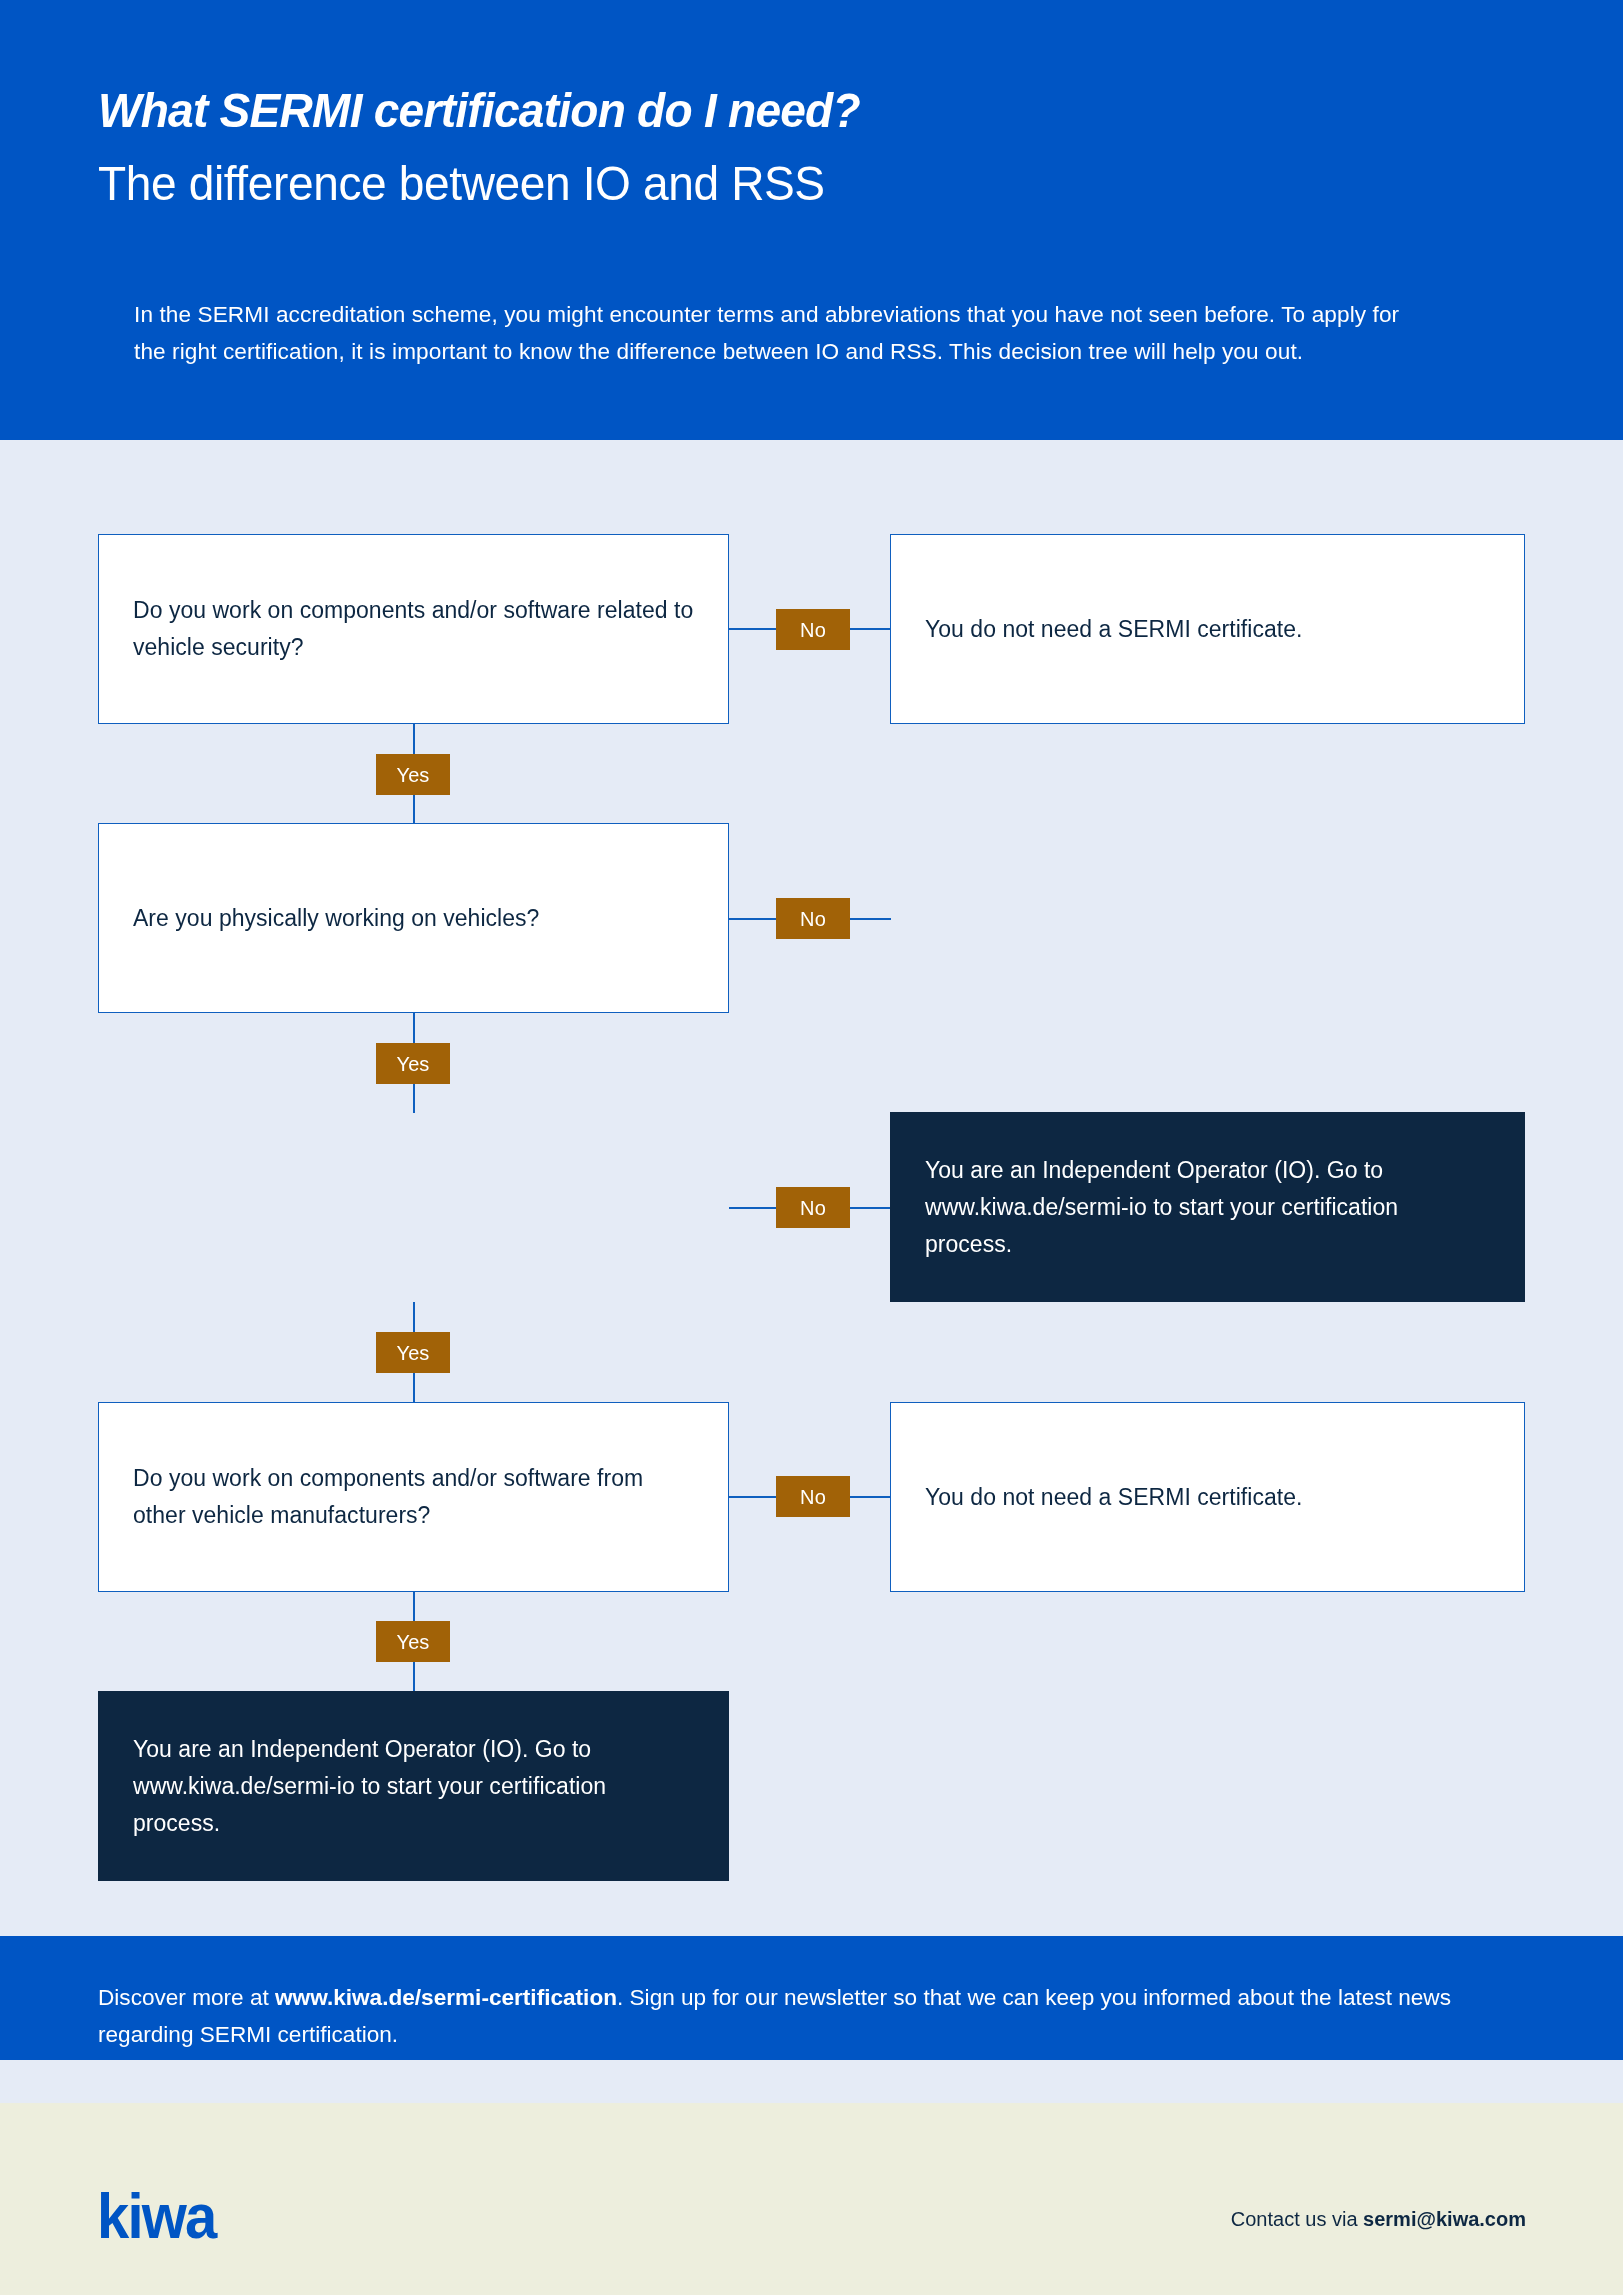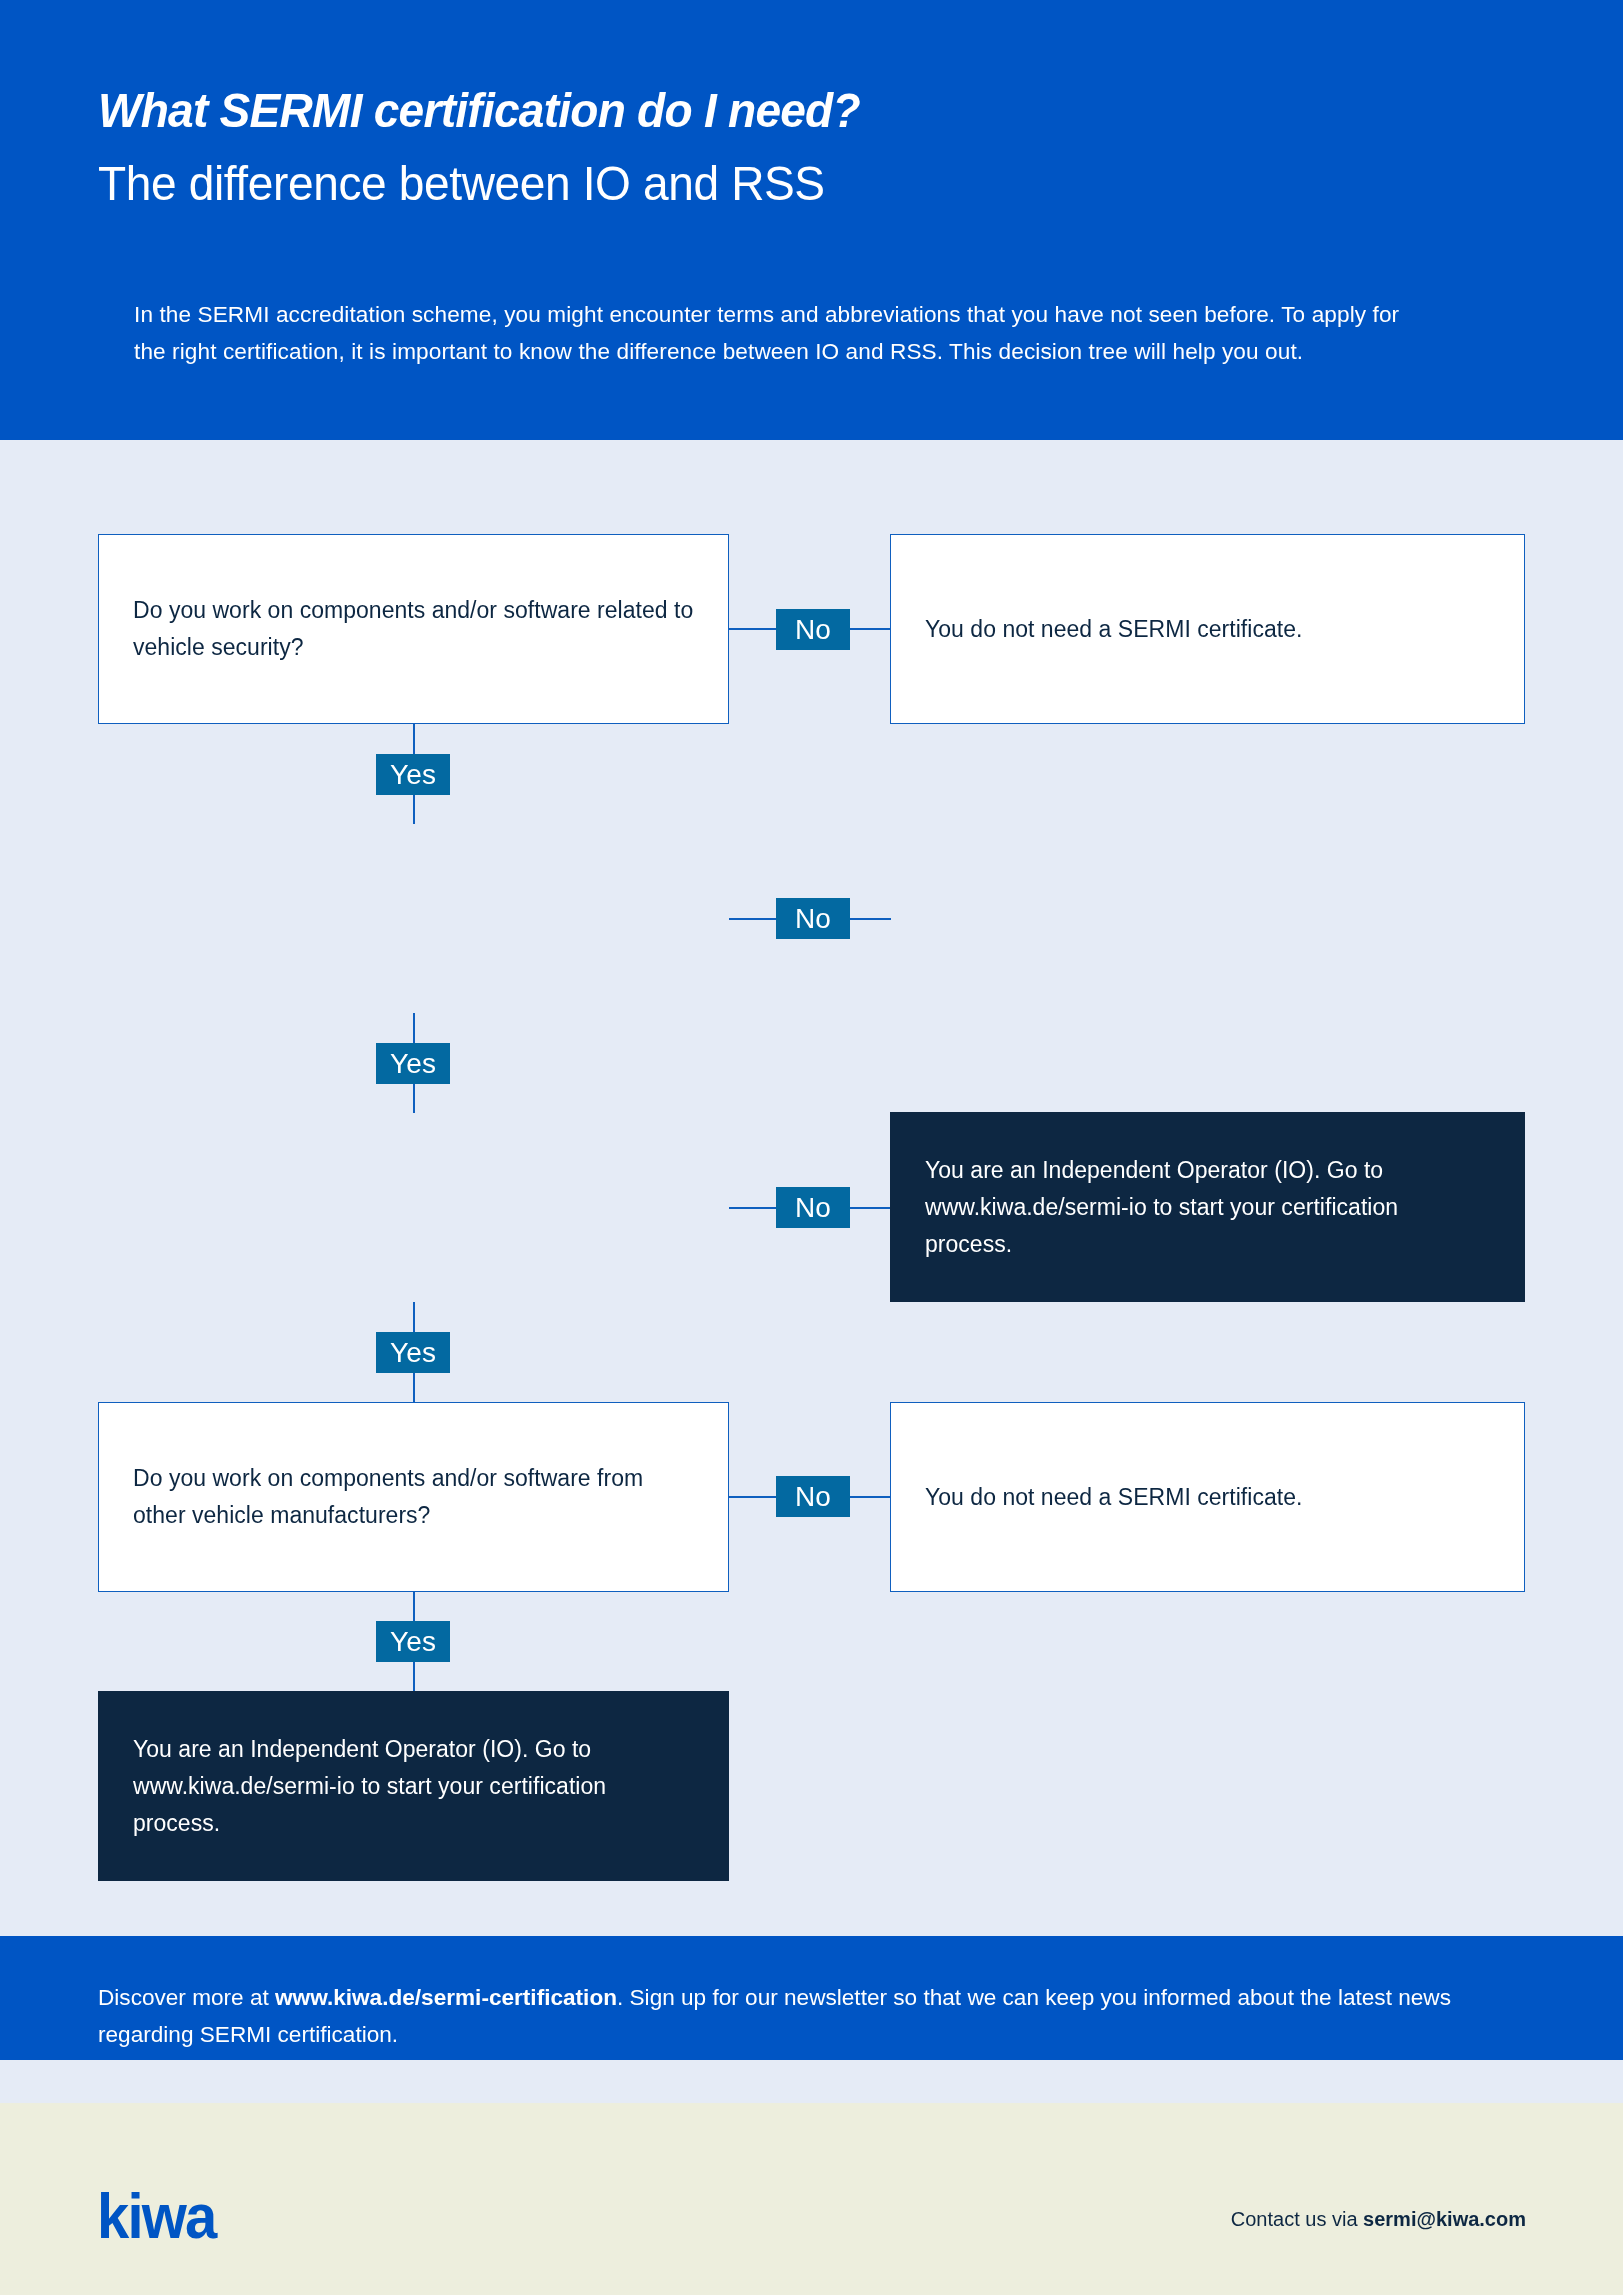--- a/index.html
+++ b/index.html
@@ -83,24 +83,24 @@
   .vline{
     position:absolute;width:2px;background:#0f5fbf;
   }
   .hline{
     position:absolute;height:2px;background:#0f5fbf;
   }
 
   
   .badge{
     position:absolute;
-    background:#0369a1;
+    background:#a16207;
     color:#ffffff;
     display:flex;align-items:center;justify-content:center;
-    font-size:28px;line-height:1;
+    font-size:20px;line-height:1;
     letter-spacing:0.1px;
     z-index:3;
   }
 
   
   .footer-blue{
     position:absolute;left:0;top:1936px;width:1623px;height:124px;
     background:#0055c4;
   }
   .footer-text{
@@ -150,20 +150,23 @@
   <div class="hline" style="left:729px;top:188px;width:47px;"></div>
   <div class="badge" style="left:776px;top:169px;width:74px;height:41px;">No</div>
   <div class="hline" style="left:848px;top:188px;width:43px;"></div>
   <div class="node plain" style="left:890px;top:94px;width:635px;height:190px;">
     <div class="node-text">You do not need a SERMI certificate.</div>
   </div>
   <div class="vline" style="left:413px;top:284px;height:31px;"></div>
   <div class="badge" style="left:376px;top:314px;width:74px;height:41px;">Yes</div>
   <div class="vline" style="left:413px;top:353px;height:31px;"></div>
 
+  <div class="node q" style="left:98px;top:383px;width:631px;height:190px;">
+    <div class="node-text">Are you physically working on vehicles?</div>
+  </div>
   <div class="hline" style="left:729px;top:478px;width:47px;"></div>
   <div class="badge" style="left:776px;top:458px;width:74px;height:41px;">No</div>
   <div class="hline" style="left:848px;top:478px;width:43px;"></div>
   <div class="vline" style="left:413px;top:573px;height:31px;"></div>
   <div class="badge" style="left:376px;top:603px;width:74px;height:41px;">Yes</div>
   <div class="vline" style="left:413px;top:642px;height:31px;"></div>
 
   <div class="hline" style="left:729px;top:767px;width:47px;"></div>
   <div class="badge" style="left:776px;top:747px;width:74px;height:41px;">No</div>
   <div class="hline" style="left:848px;top:767px;width:43px;"></div>

